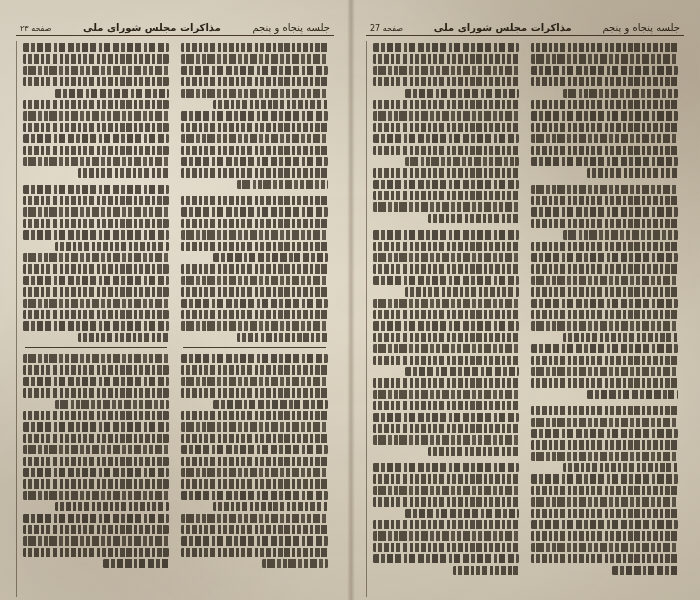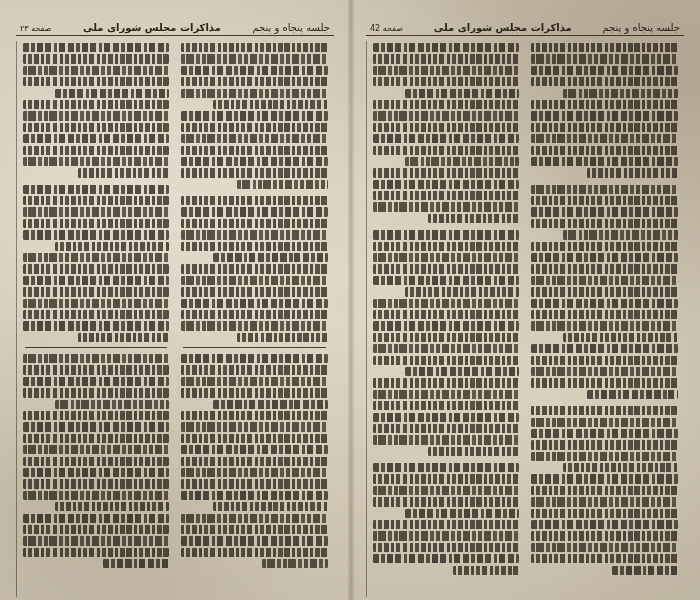--- a/index.html
+++ b/index.html
@@ -179,21 +179,21 @@
 </head>
 <body>
 
 <div id="page">
 
   <div class="spine"></div>
 
   <div class="page-half right">
 
     <div class="header rtl">
-      <span class="pg">صفحه 42</span>
+      <span class="pg">صفحه 27</span>
       <span class="mid">مذاکرات مجلس شورای ملی</span>
       <span class="sess">جلسه پنجاه و پنجم</span>
     </div>
     <div class="columns">
       <div class="col inner">
         <div class="lines">
           <span class="ln v2"></span>
             <span class="ln"></span>
             <span class="ln v3"></span>
           <span class="ln"></span>

